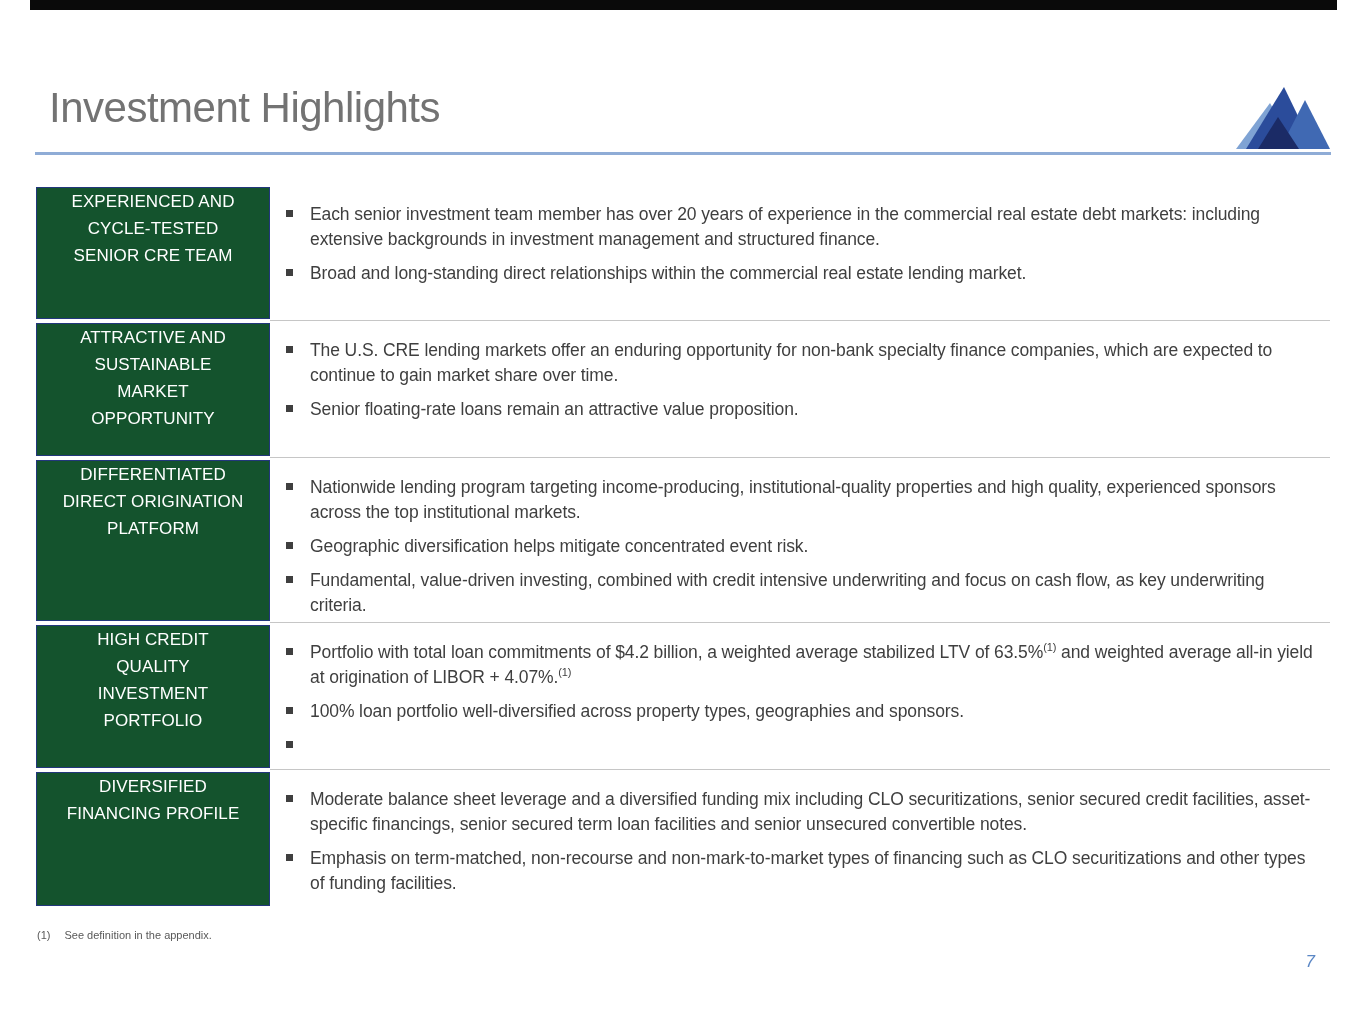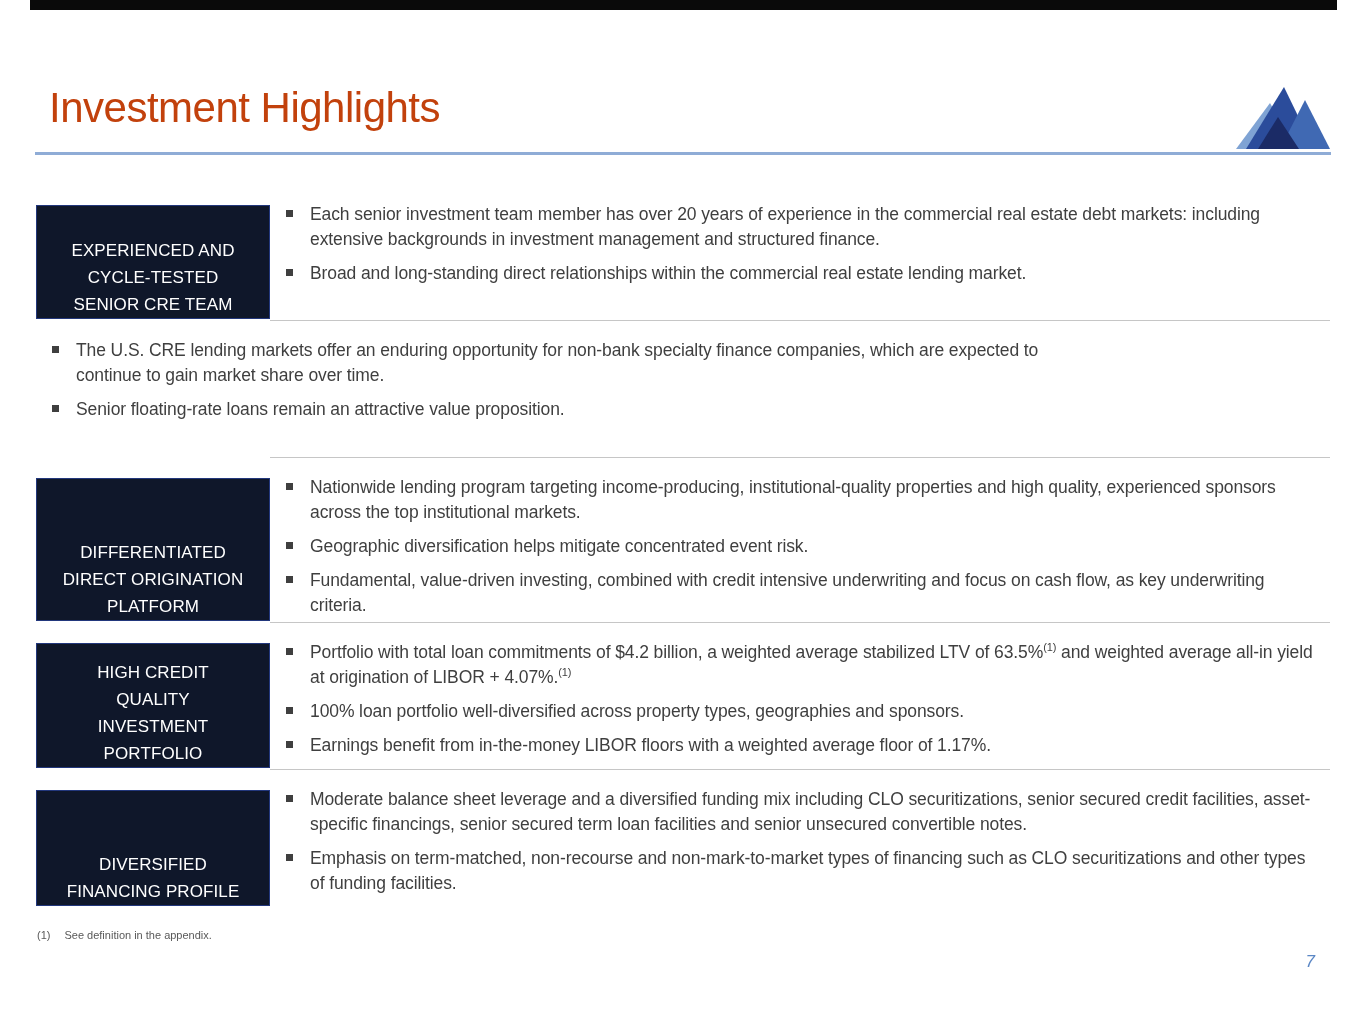--- a/index.html
+++ b/index.html
@@ -9,21 +9,21 @@
     font-family:"Liberation Sans","DejaVu Sans",sans-serif;
     -webkit-font-smoothing:antialiased;
   }
   .top-bar{
     position:absolute;left:30px;top:0;width:1307px;height:10px;
     background:#0a0a0a;
   }
   .slide-title{
     position:absolute;left:49px;top:84px;margin:0;
     font-size:42px;font-weight:400;letter-spacing:-0.5px;
-    color:#c2410c;
+    color:#737373;
   }
   .title-rule{
     position:absolute;left:35px;top:152px;width:1296px;height:3px;
     background:#8FACD6;
   }
   .logo{
     position:absolute;left:1236px;top:87px;width:94px;height:62px;
   }
   .hl-table{
     position:absolute;left:36px;top:187px;width:1294px;
@@ -33,24 +33,23 @@
   .row + .row::before{
     content:"";position:absolute;top:-3px;left:234px;right:0;height:1px;
     background:#C6C6C6;
   }
   .row:nth-child(1){height:132px;}
   .row:nth-child(2){height:133px;}
   .row:nth-child(3){height:161px;}
   .row:nth-child(4){height:143px;}
   .row:nth-child(5){height:134px;}
   .label-cell{
-    width:234px;flex:none;background:#0f172a;border:1px solid #22377C;
-    display:flex;align-items:flex-end;justify-content:center;
+    width:234px;flex:none;background:#14532d;border:1px solid #22377C;
+    display:flex;align-items:flex-start;justify-content:center;
     box-sizing:border-box;
-    margin-top:18px;
   }
   .label-cell span{
     color:#ffffff;font-size:17px;line-height:27px;text-align:center;
     white-space:pre-line;letter-spacing:0.1px;
   }
   .content-cell{
     flex:1;display:flex;
     padding:6px 8px 6px 16px;box-sizing:border-box;
   }
   ul.bullets{list-style:none;margin:0;padding:0;}
@@ -105,20 +104,26 @@
           </li>
           <li>
             <span class="sq"></span>
             <span class="txt">Broad and long-standing direct relationships within the commercial real estate lending market.</span>
           </li>
         </ul>
     </div>
   </div>
 
   <div class="row">
+    <div class="label-cell">
+      <span>ATTRACTIVE AND
+SUSTAINABLE
+MARKET
+OPPORTUNITY</span>
+    </div>
     <div class="content-cell">
       <ul class="bullets">
           <li>
             <span class="sq"></span>
             <span class="txt">The U.S. CRE lending markets offer an enduring opportunity for non-bank specialty finance companies, which are expected to continue to gain market share over time.</span>
           </li>
           <li>
             <span class="sq"></span>
             <span class="txt">Senior floating-rate loans remain an attractive value proposition.</span>
           </li>
@@ -162,21 +167,20 @@
           <li>
             <span class="sq"></span>
             <span class="txt">Portfolio with total loan commitments of $4.2 billion, a weighted average stabilized LTV of 63.5%<sup>(1)</sup> and weighted average all-in yield at origination of LIBOR + 4.07%.<sup>(1)</sup></span>
           </li>
           <li>
             <span class="sq"></span>
             <span class="txt">100% loan portfolio well-diversified across property types, geographies and sponsors.</span>
           </li>
           <li>
             <span class="sq"></span>
-            <span class="txt">Earnings benefit from in-the-money LIBOR floors with a weighted average floor of 1.17%.</span>
           </li>
         </ul>
     </div>
   </div>
 
   <div class="row">
     <div class="label-cell">
       <span>DIVERSIFIED
 FINANCING PROFILE</span>
     </div>

